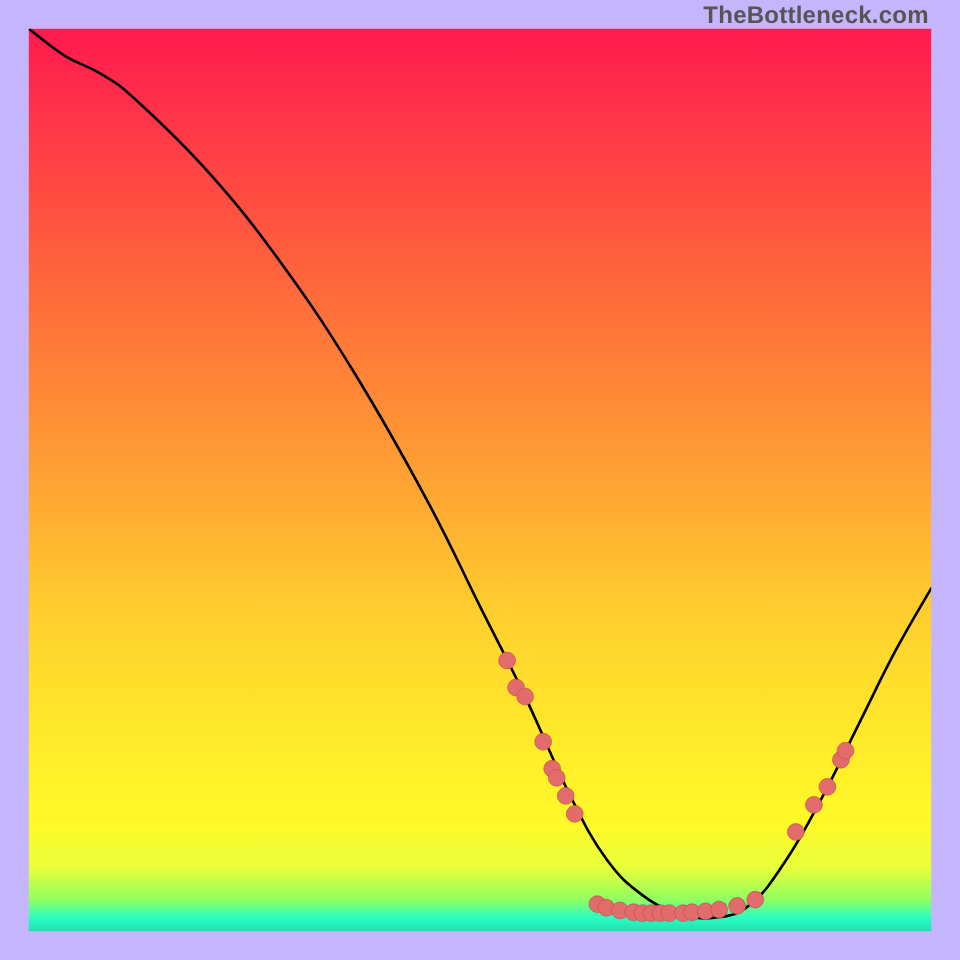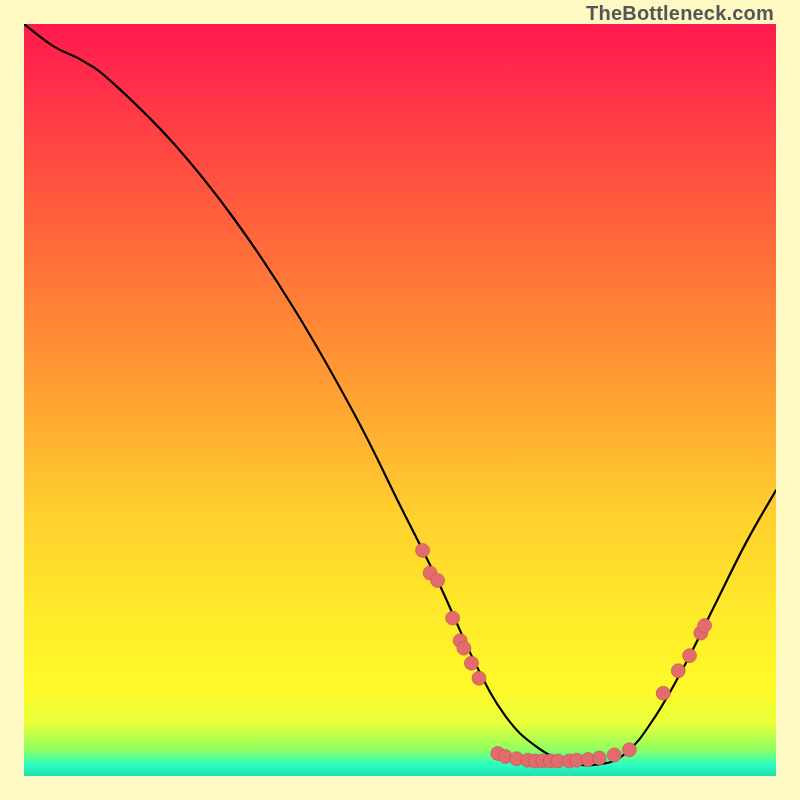--- a/index.html
+++ b/index.html
@@ -9,21 +9,21 @@
     height: 800px;
     background: #000;
     overflow: hidden;
   }
   .frame {
     position: absolute;
     left: 0;
     top: 0;
     width: 800px;
     height: 800px;
-    background: #fef9c3;
+    background: #c4b5fd;
   }
   .plot {
     position: absolute;
     left: 24px;
     top: 24px;
     width: 752px;
     height: 752px;
     background: linear-gradient(to bottom,
       #ff1a4d 0%,
       #ff2f4a 8%,

